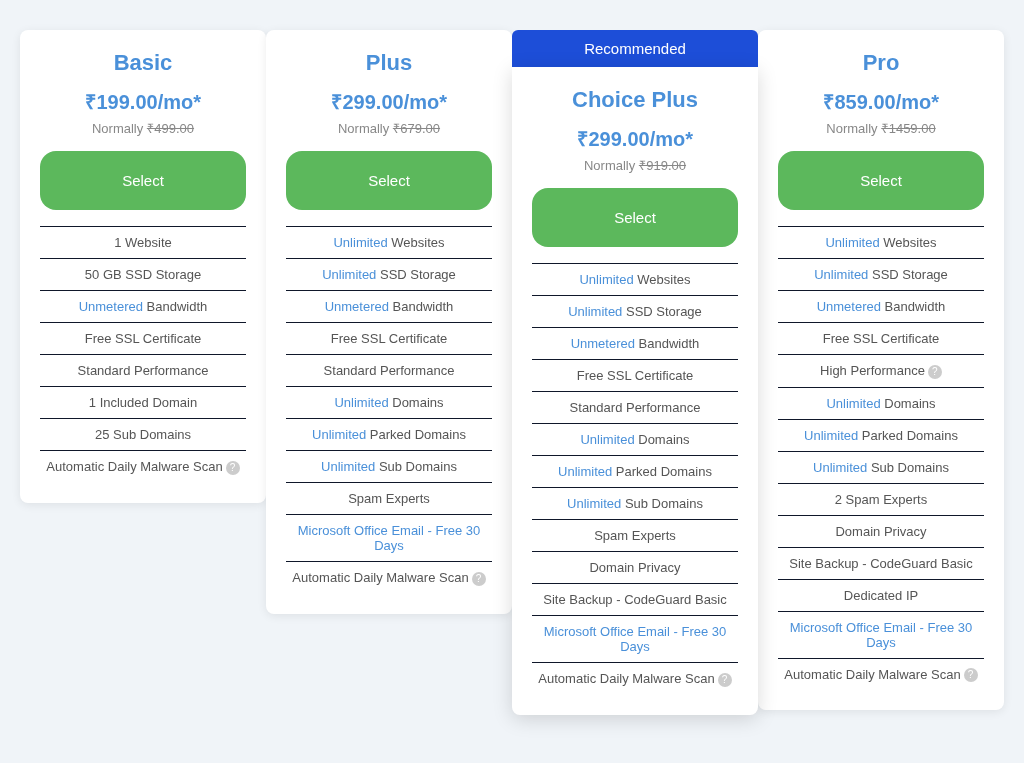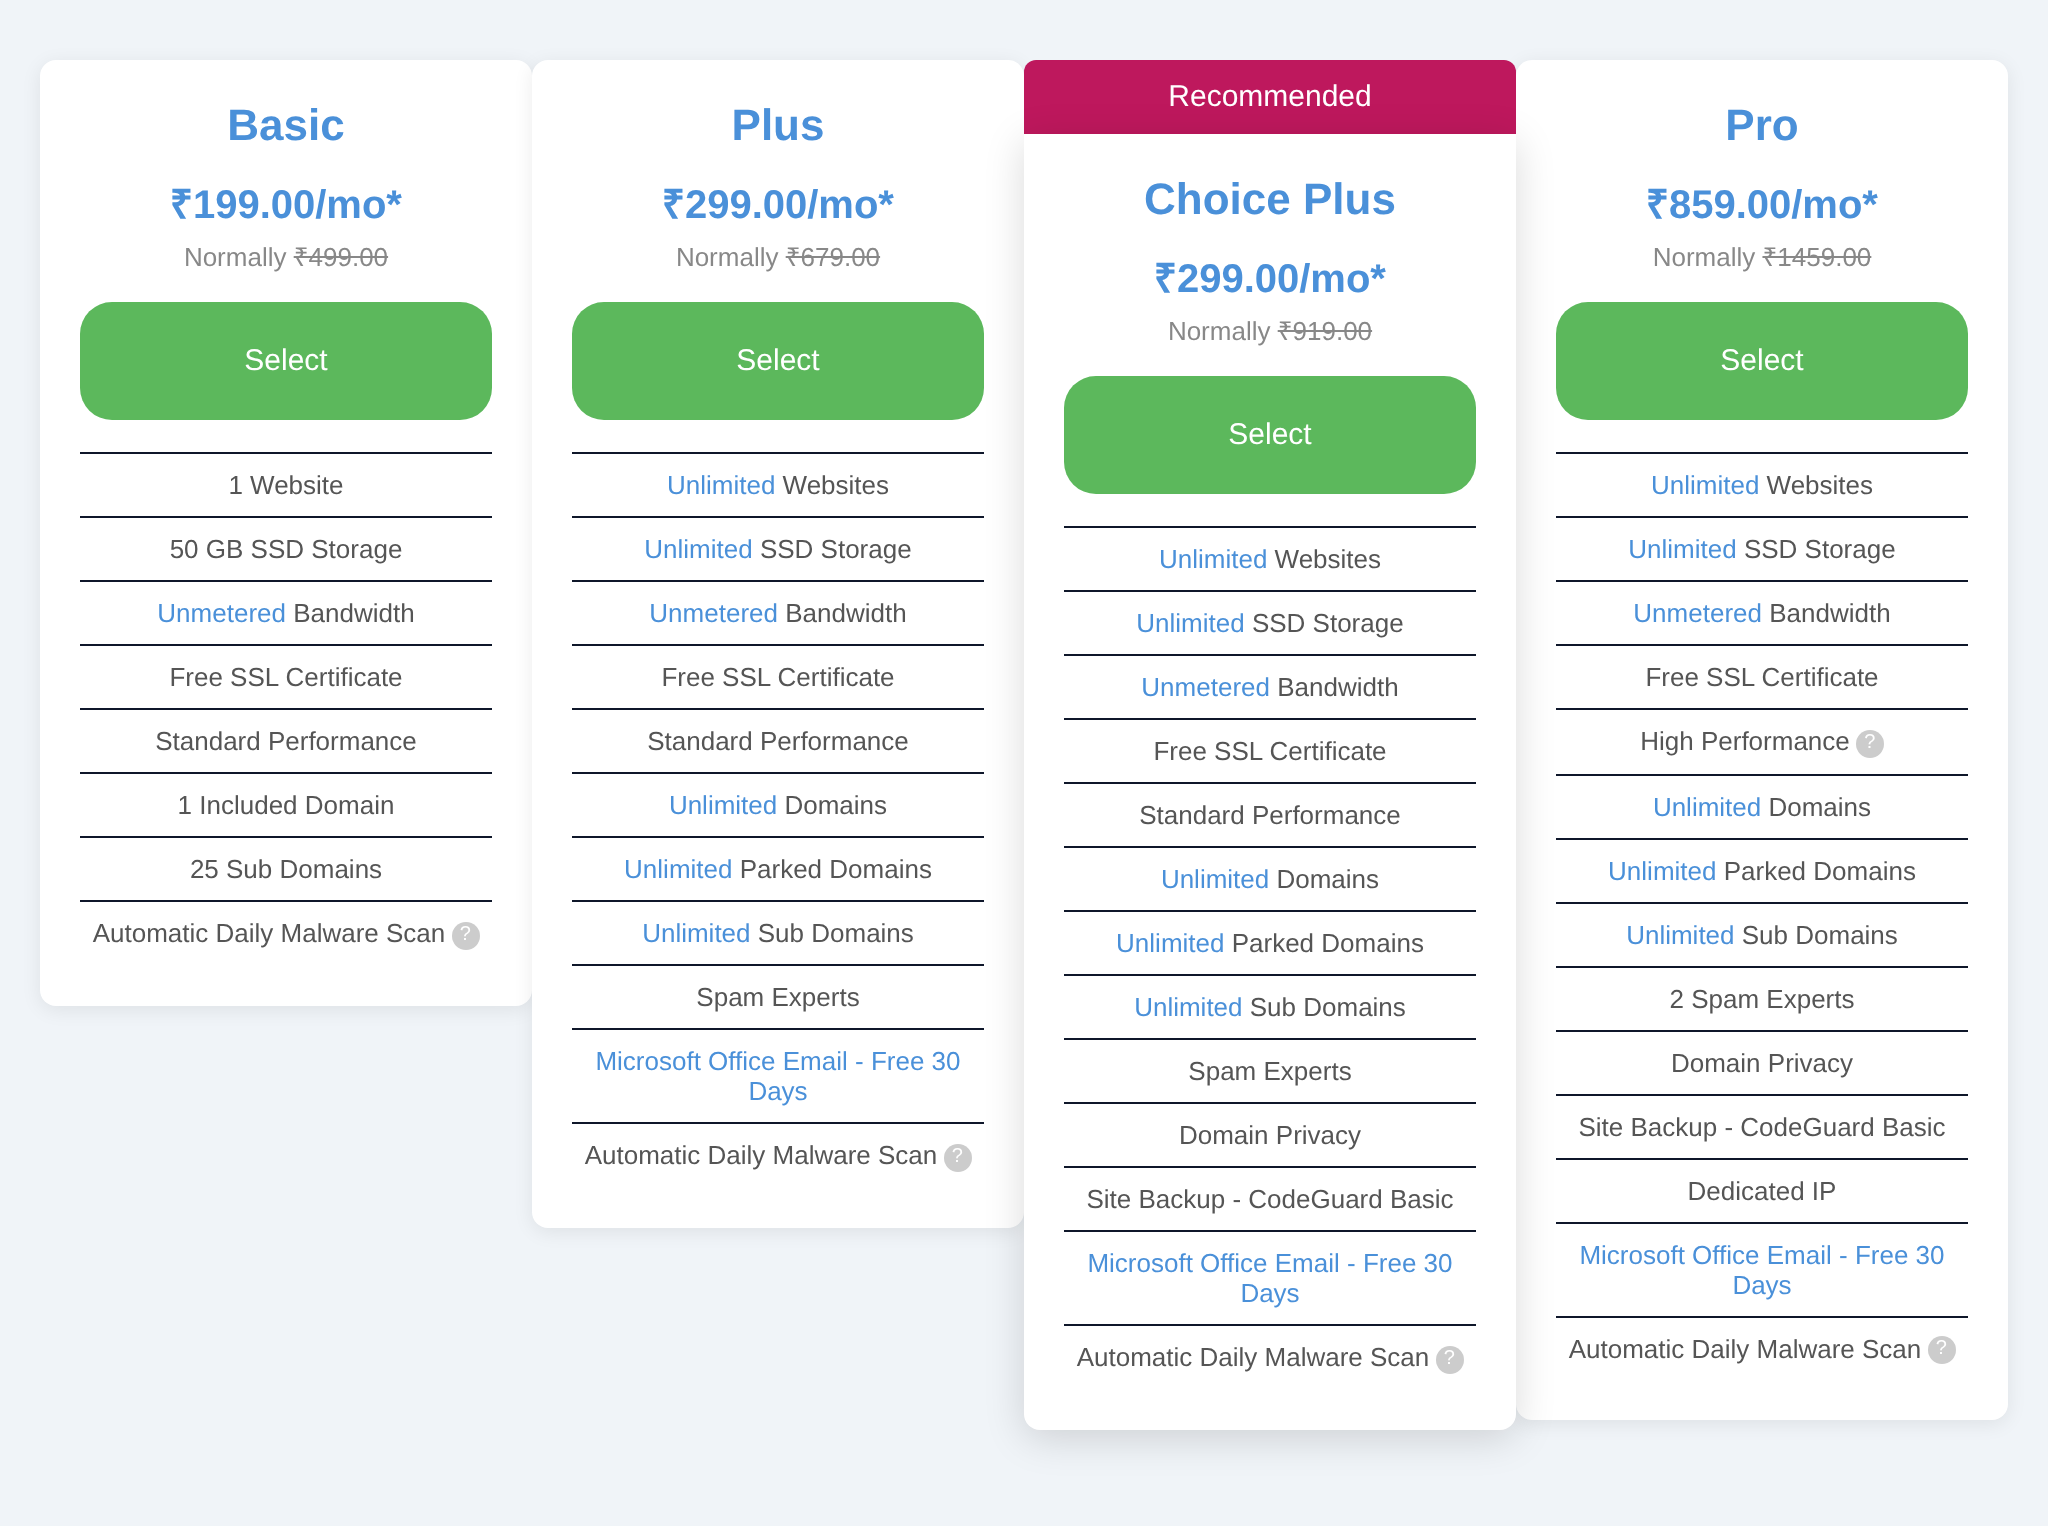--- a/index.html
+++ b/index.html
@@ -20,21 +20,21 @@
     }
     .plan-wrapper {
       flex: 1;
       max-width: 255px;
       position: relative;
     }
     .plan-wrapper.recommended {
       z-index: 2;
     }
     .recommended-badge {
-      background: #be185d;
+      background: #1d4ed8;
       color: white;
       text-align: center;
       padding: 10px;
       font-size: 15px;
       font-weight: 500;
       border-radius: 6px 6px 0 0;
     }
     .plan-card {
       background: white;
       border-radius: 8px;

